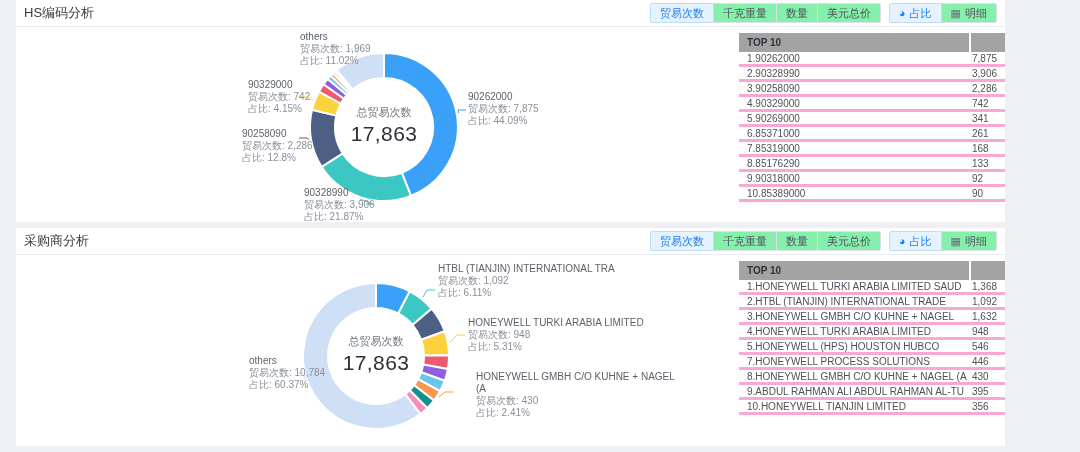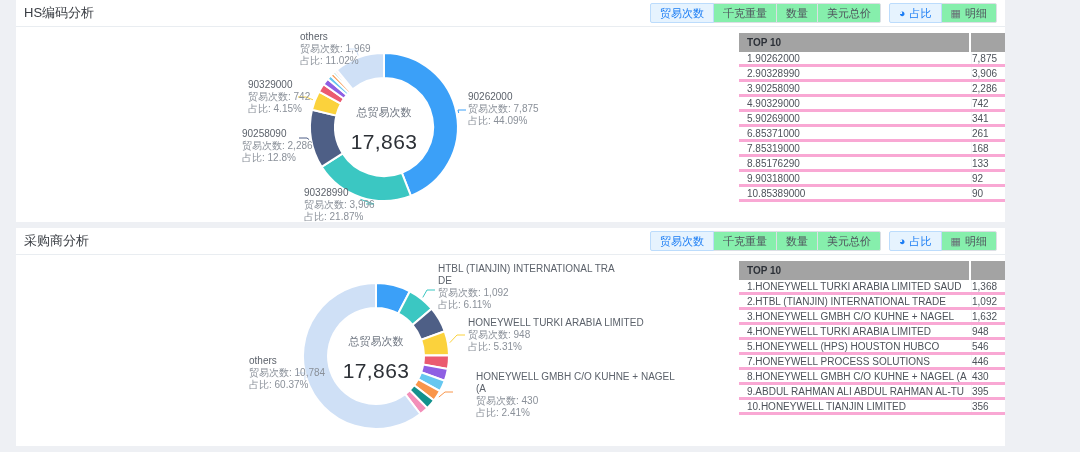--- a/index.html
+++ b/index.html
@@ -21,21 +21,21 @@
   .btn:last-child{border-radius:0 2px 2px 0}
   .btn.active{background:#e6f3fe;color:#1b7df4;border-color:#bcdcfc;position:relative;z-index:1}
   .icon-pie{color:#1b7df4;font-size:11px;line-height:1}
   .icon-grid{color:#6a7078;font-size:11px;line-height:1}
   .card-body{position:relative;height:195px}
   #card1 .card-body{height:191px}
   .chart-area{position:absolute;left:0;top:0;width:720px;height:100%}
   svg.donut{position:absolute;left:0;top:0}
   .center-label{position:absolute;width:140px;text-align:center}
   .cl-title{font-size:11px;color:#6e7580}
-  .cl-value{font-size:21px;color:#2c3036;margin-top:10px;letter-spacing:.4px}
+  .cl-value{font-size:21px;color:#2c3036;margin-top:2px;letter-spacing:.4px}
   .callout{position:absolute;font-size:10px;line-height:12px;color:#8a9099;white-space:nowrap}
   .co-name{color:#5c626b}
   .top10{position:absolute;left:723px;top:6px;width:354px;font-size:10px}
   .t-head{display:flex;background:#a3a3a3;height:19px;line-height:19px;
           font-weight:bold;color:#2d3138}
   .t-head .c1{flex:1;padding-left:8px;border-right:2px solid #fff;box-sizing:border-box}
   .t-head .c2{width:122px;text-align:right;padding-right:6px;box-sizing:border-box}
   .t-row{display:flex;height:15px;line-height:14px;border-bottom:3px solid #f9a8d4;
          color:#4d525a;box-sizing:border-box}
   .t-row .c1{flex:1;padding-left:8px;overflow:hidden;white-space:nowrap}
@@ -195,21 +195,20 @@
           <polyline points="433.8,87.7 441,80 449,80" fill="none" stroke="#fbd23c" stroke-width="1"></polyline>
           <polyline points="422.8,142.1 429,137 437,137" fill="none" stroke="#f9964b" stroke-width="1"></polyline>
           <polyline points="288.9,125 289,118 281,118" fill="none" stroke="#cfe0f6" stroke-width="1"></polyline>
         </svg>
       <div class="center-label" style="left: 290px; top: 79px;">
         <div class="cl-title">总贸易次数</div>
         <div class="cl-value">17,863</div>
       </div>
     <div class="callout" style="left: 422px; top: 8px;">
           <div class="co-name">HTBL (TIANJIN) INTERNATIONAL TRA</div>
-          <div class="co-name">DE</div>
           <div>贸易次数: 1,092</div>
           <div>占比: 6.11%</div>
         </div>
         <div class="callout" style="left: 452px; top: 62px;">
           <div class="co-name">HONEYWELL TURKI ARABIA LIMITED</div>
           <div>贸易次数: 948</div>
           <div>占比: 5.31%</div>
         </div>
         <div class="callout" style="left: 440px; top: 116px; margin-left: 20px;">
           <div class="co-name">HONEYWELL GMBH C/O KUHNE + NAGEL</div>

